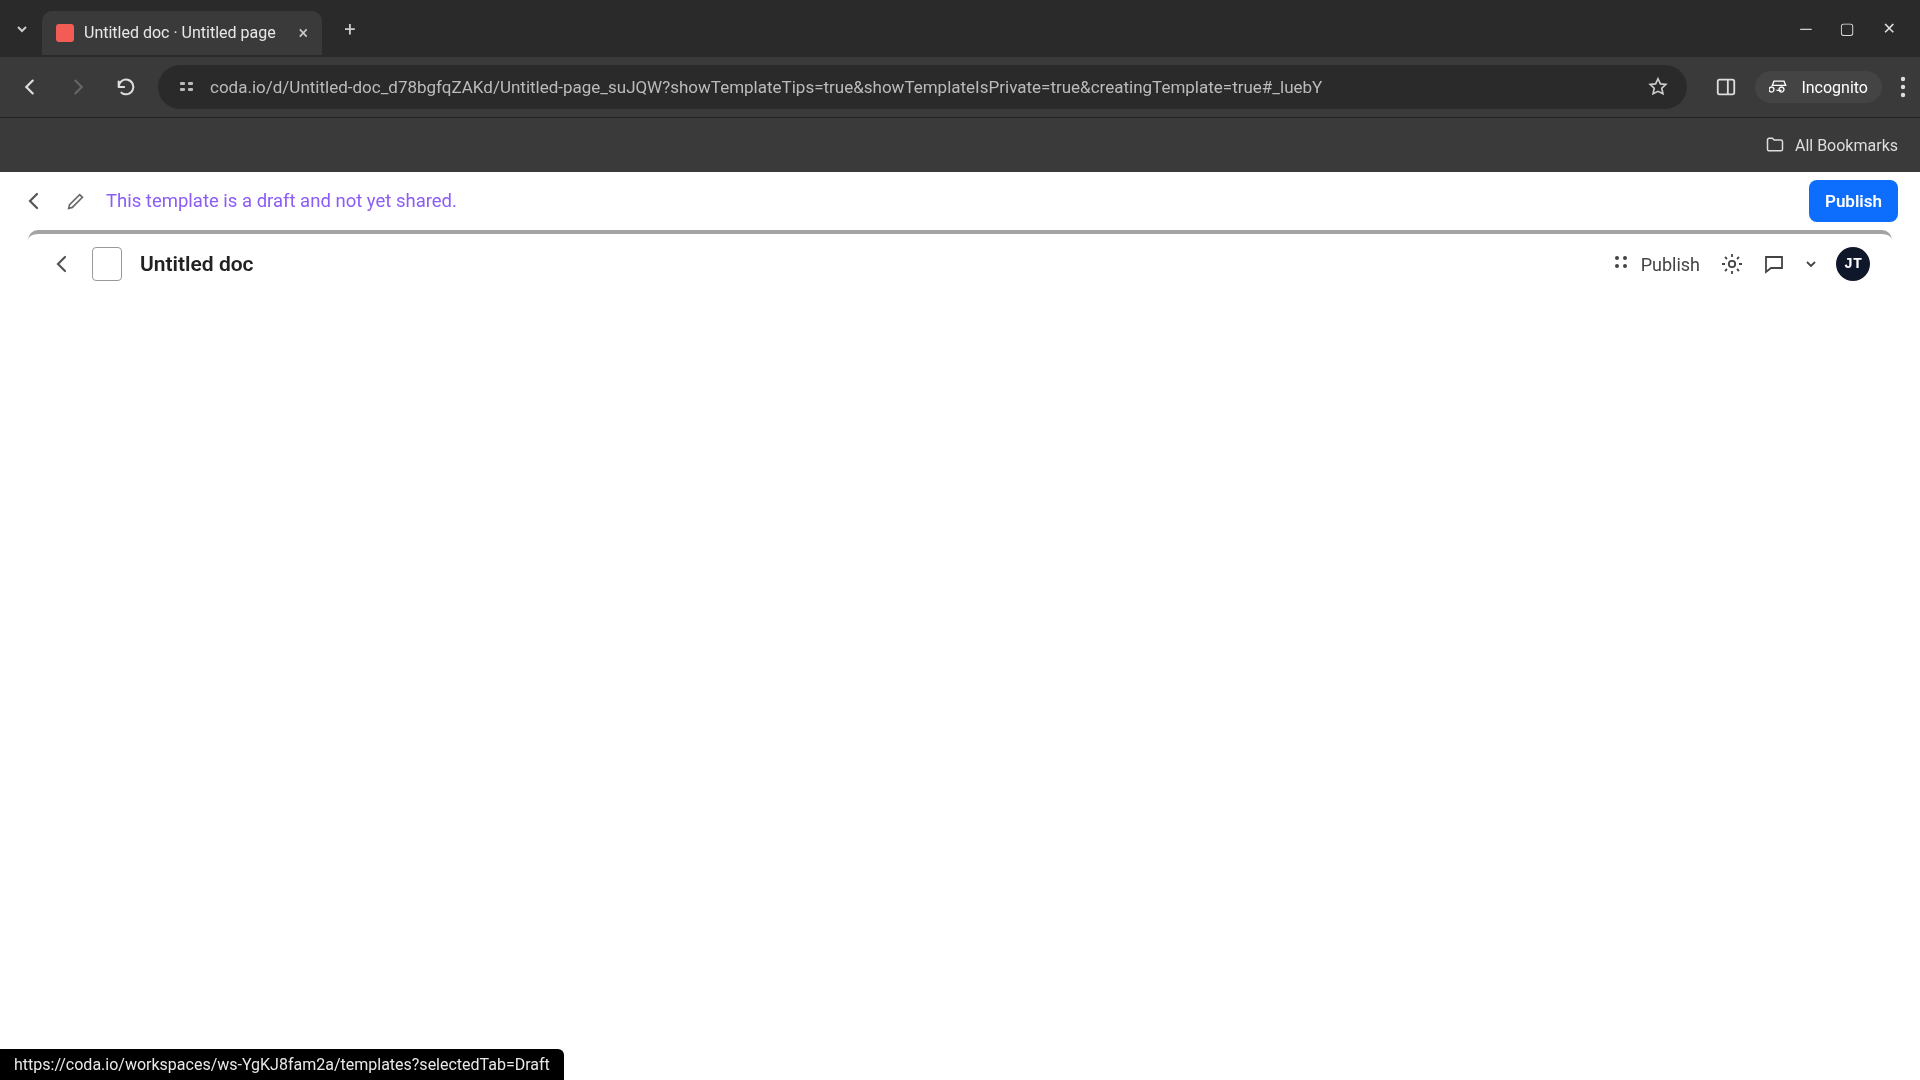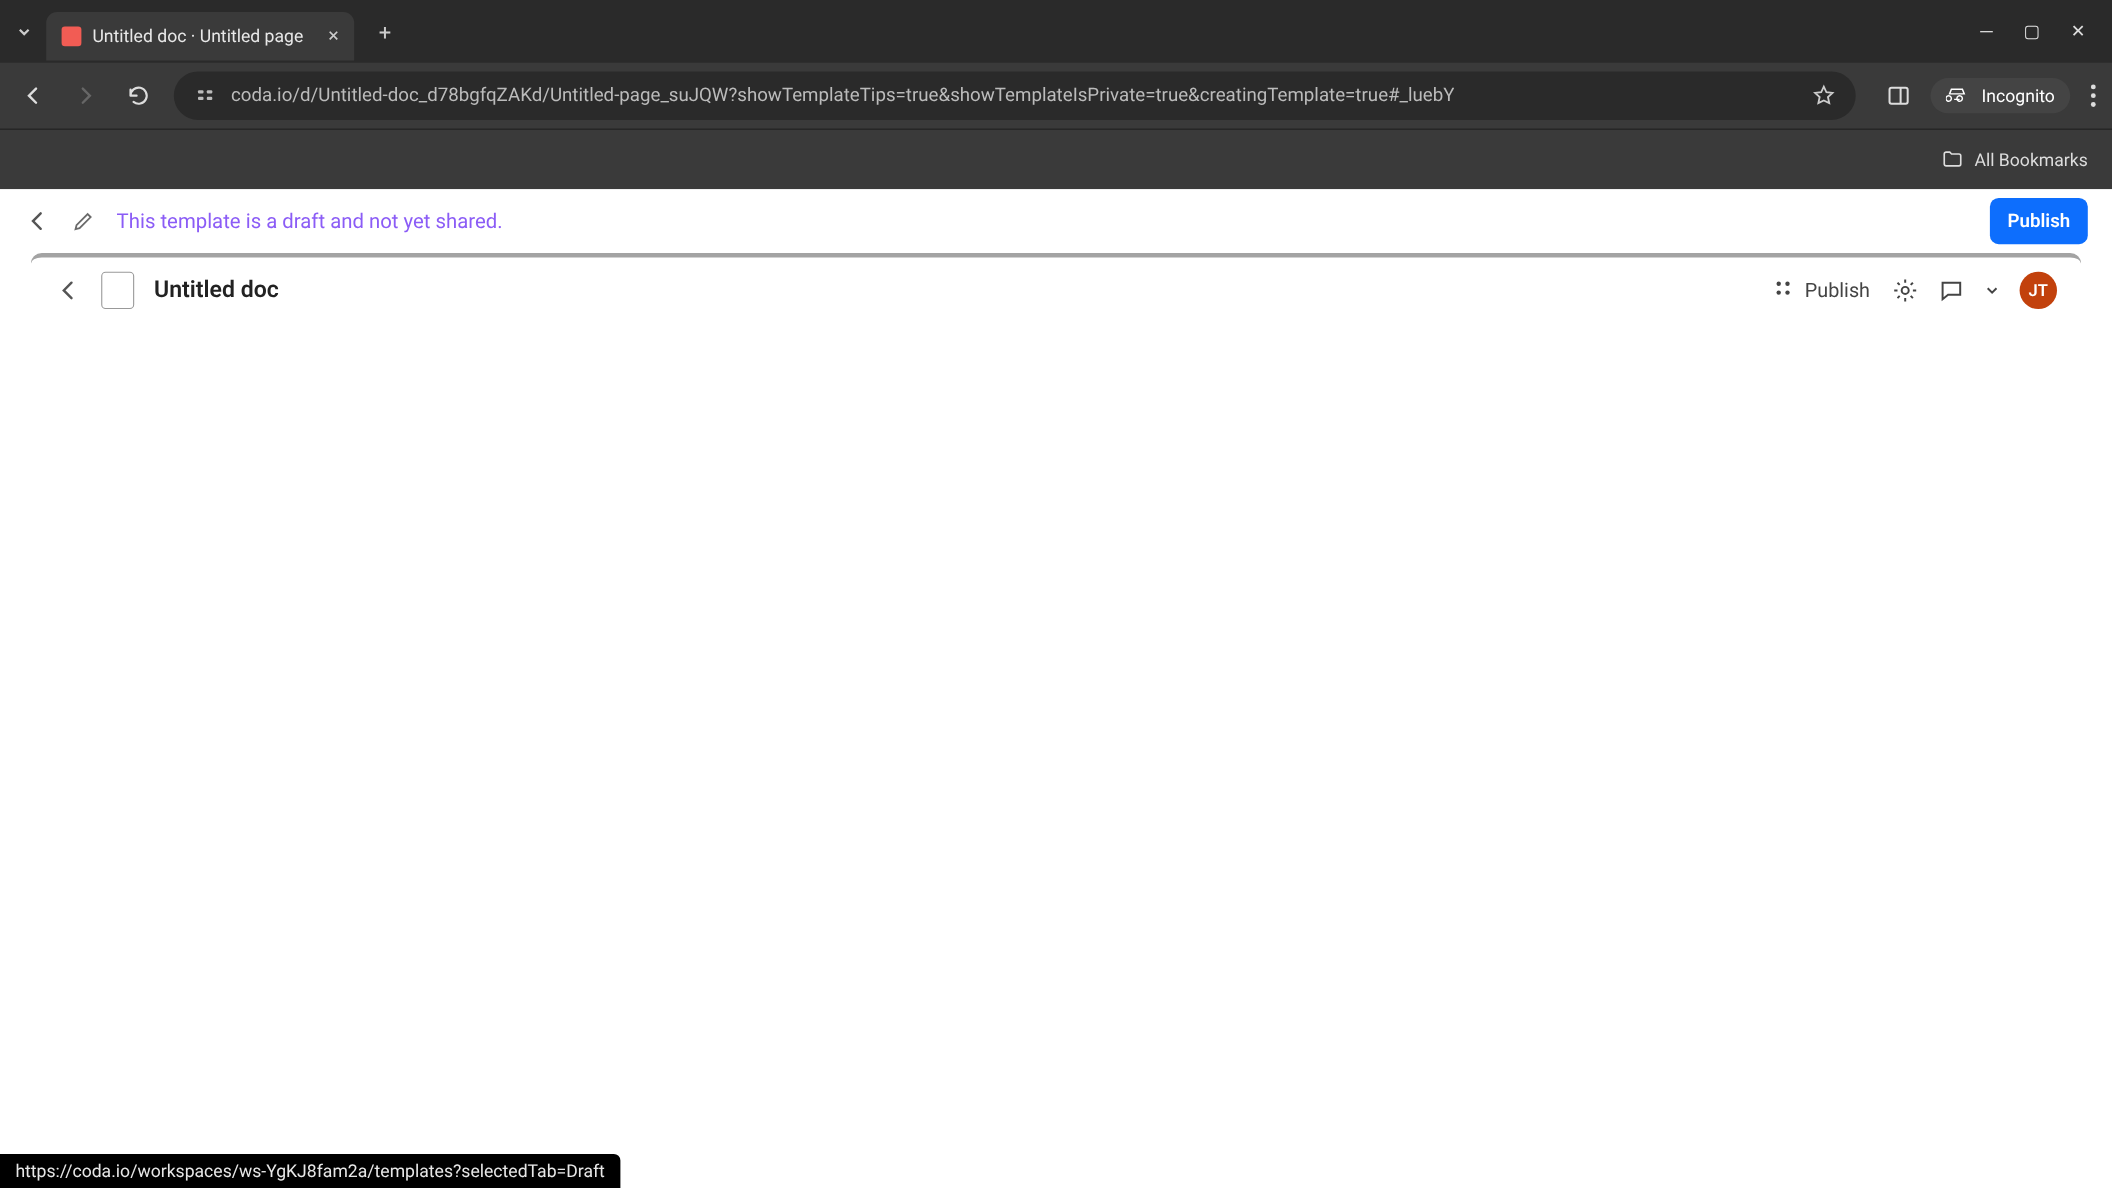--- a/index.html
+++ b/index.html
@@ -32,21 +32,21 @@
 .banner-left { display:flex; align-items:center; gap:19px; color:#8b5cf6; font-size:18.5px; }
 .pencil { color:#6a6a6a; }
 .publish-btn { margin-left:auto; background:#0d6efd; color:#fff; border:none; border-radius:8px; padding:11px 16px; font-size:17px; font-weight:600; cursor:pointer; }
 
 .docbar { height:64px; display:flex; align-items:center; padding:0 22px; gap:18px; border-top:4px solid #a3a3a3; margin:0 28px; border-radius:10px 10px 0 0; }
 .docbar .back { color:#555; cursor:pointer; }
 .doc-icon { width:30px; height:34px; border:1.5px solid #999; border-radius:4px; position:relative; }
 .doc-title { font-size:21px; font-weight:600; color:#222; }
 .docbar-right { margin-left:auto; display:flex; align-items:center; gap:20px; color:#444; font-size:18px; }
 .insert { display:flex; align-items:center; gap:8px; cursor:pointer; }
-.avatar { width:34px; height:34px; border-radius:50%; background:#c2410c; color:#fff; display:flex; align-items:center; justify-content:center; font-size:15px; font-weight:600; }
+.avatar { width:34px; height:34px; border-radius:50%; background:#0f172a; color:#fff; display:flex; align-items:center; justify-content:center; font-size:15px; font-weight:600;font-family:Liberation Mono, monospace; }
 
 
 .status-url { position:absolute; left:0; bottom:0; background:#000000; color:#e8e8e8; font-size:16px; padding:6px 14px; border-radius:0 6px 0 0; }
 
 svg { display:block; }
 </style>
 </head>
 <body>
 
 <div class="browser-chrome">

